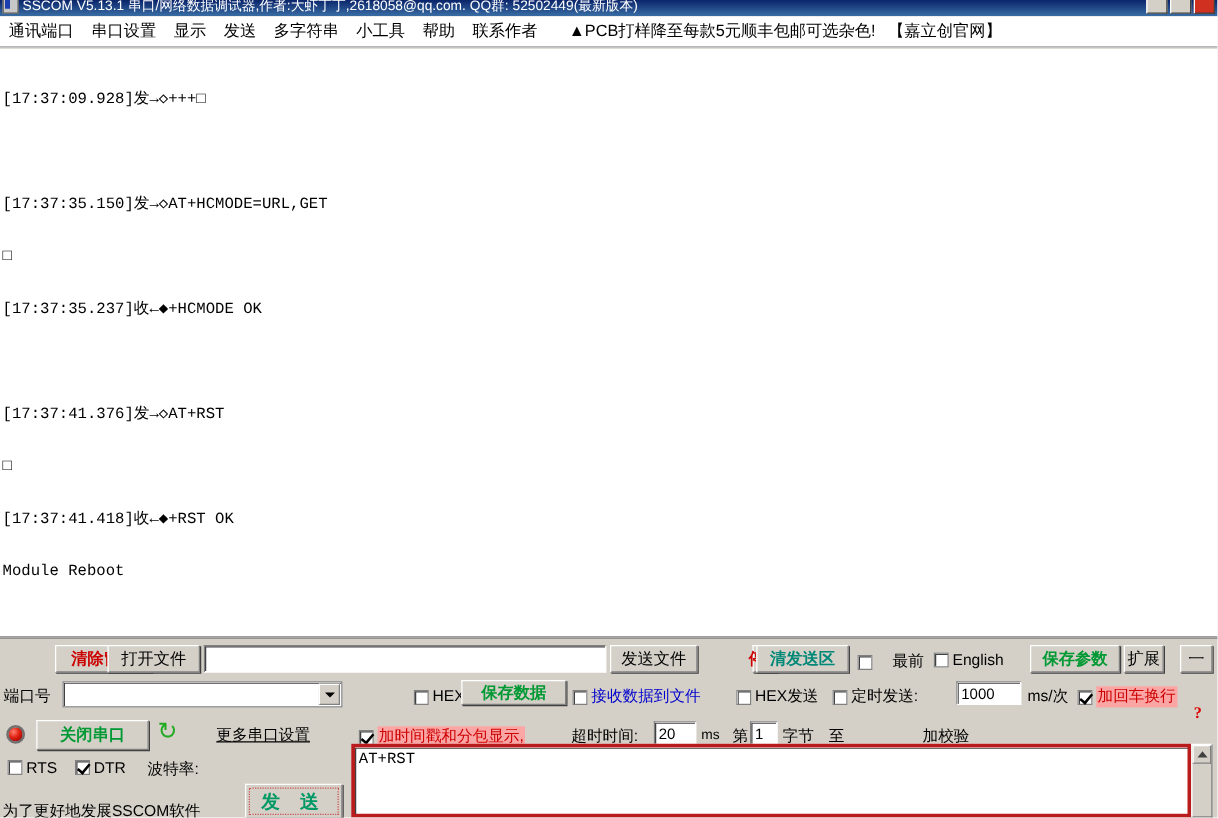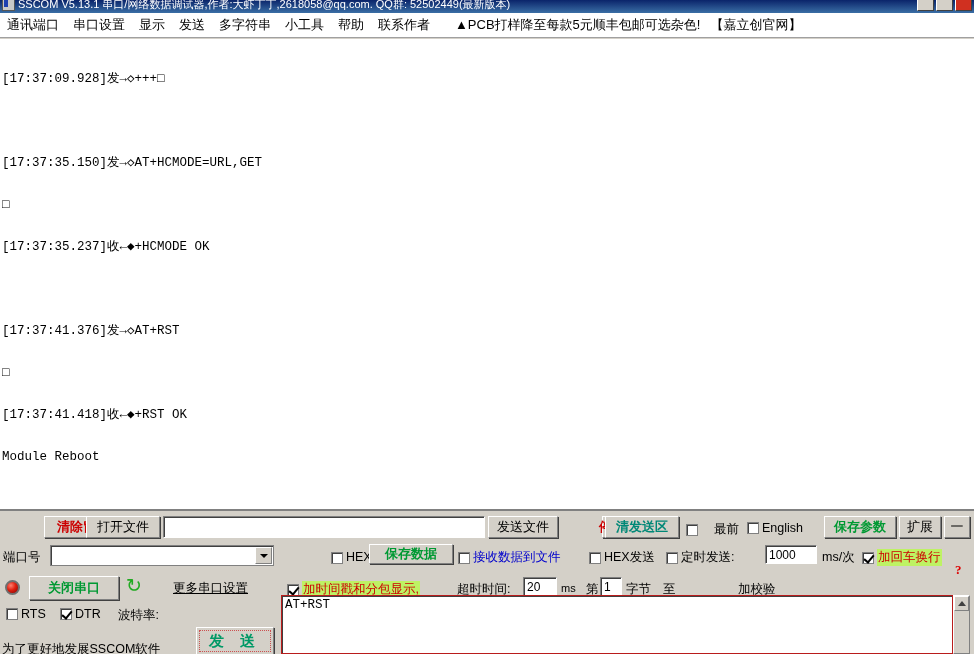--- a/index.html
+++ b/index.html
@@ -117,21 +117,21 @@
     width:12px;height:12px;background:#fff;border:1px solid #808080;
     box-shadow:inset 1px 1px 0 #404040;
     display:inline-block;position:relative;flex:0 0 auto;box-sizing:border-box;
   }
   .chk.on .box:after{
     content:"";position:absolute;left:3px;top:0px;width:4px;height:8px;
     border:solid #000;border-width:0 2px 2px 0;transform:rotate(40deg);
   }
   .lbl{font-size:12.5px;color:#000;white-space:nowrap;font-family:"Liberation Sans","DejaVu Sans",sans-serif;}
   .lbl.blue{color:#0000cc;}
-  .hl{background:#bef264;color:#cc0000;padding:0 1px;}
+  .hl{background:#fca5a5;color:#cc0000;padding:0 1px;}
 
   
   .led{
     width:15px;height:15px;border-radius:50%;
     background:radial-gradient(circle at 35% 32%, #ff8070 0%, #e02010 45%, #800000 100%);
     border:2px solid #707070;box-sizing:border-box;
   }
   
   .refresh{
     width:18px;height:18px;color:#22aa22;font-size:19px;line-height:17px;
@@ -143,21 +143,21 @@
     color:#009966;font-size:15px;font-weight:bold;
     display:flex;align-items:center;justify-content:center;letter-spacing:6px;
     box-sizing:border-box;
     outline:1px dotted #cc5050;outline-offset:-4px;
   }
   .adbox{
     font-size:12.5px;color:#000;line-height:14px;white-space:pre-line;
     font-family:"Liberation Sans","DejaVu Sans",sans-serif;
   }
   .sendarea{
-    background:#ffffff;border:1px solid #b91c1c;box-shadow:inset 1px 1px 0 #404040;
+    background:#ffffff;border:3px solid #b91c1c;box-shadow:inset 1px 1px 0 #404040;
     box-sizing:border-box;
     font-family:"Liberation Mono","DejaVu Sans Mono",monospace;
     font-size:12.5px;padding:2px 3px;color:#000;overflow:hidden;
   }
   .vscroll{
     background:#d4d0c8;border:1px solid #ffffff;
     border-right-color:#808080;border-bottom-color:#808080;
     display:flex;flex-direction:column;align-items:center;justify-content:flex-start;
     box-sizing:border-box;
   }
@@ -234,21 +234,21 @@
       <span class="lbl">最前</span>
     </div>
 
     <div class="chk abs" style="left:747px;top:11px;">
       <span class="box"></span>
       <span class="lbl">English</span>
     </div>
 
     <div class="btn green abs" style="left:824px;top:6px;width:72px;height:22px;">保存参数</div>
 
-    <div class="btn abs" style="left:899px;top:6px;width:42px;height:22px;">扩展</div>
+    <div class="btn abs" style="left:899px;top:6px;width:32px;height:22px;">扩展</div>
 
     <div class="btn abs" style="left:944px;top:6px;width:26px;height:22px;">一</div>
 
     <div class="lbl abs" style="left:3px;top:39px;">端口号</div>
     <div class="combo abs" style="left:50px;top:35px;width:224px;height:21px;">
       <span class="arrowbox"></span>
     </div>
 
     <div class="chk abs" style="left:287px;top:39px;margin-left:44px;">
       <span class="box"></span>

